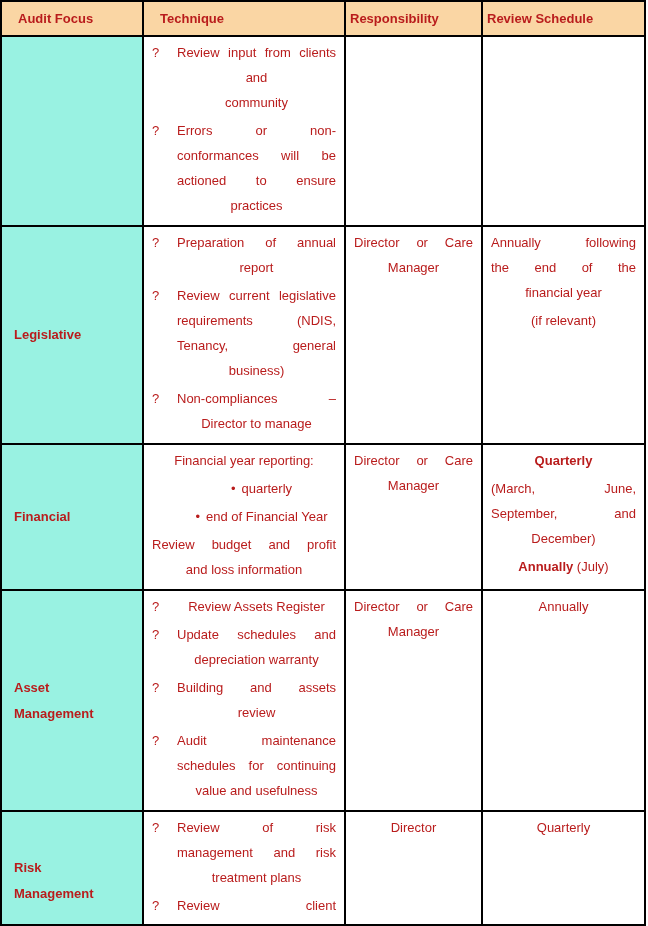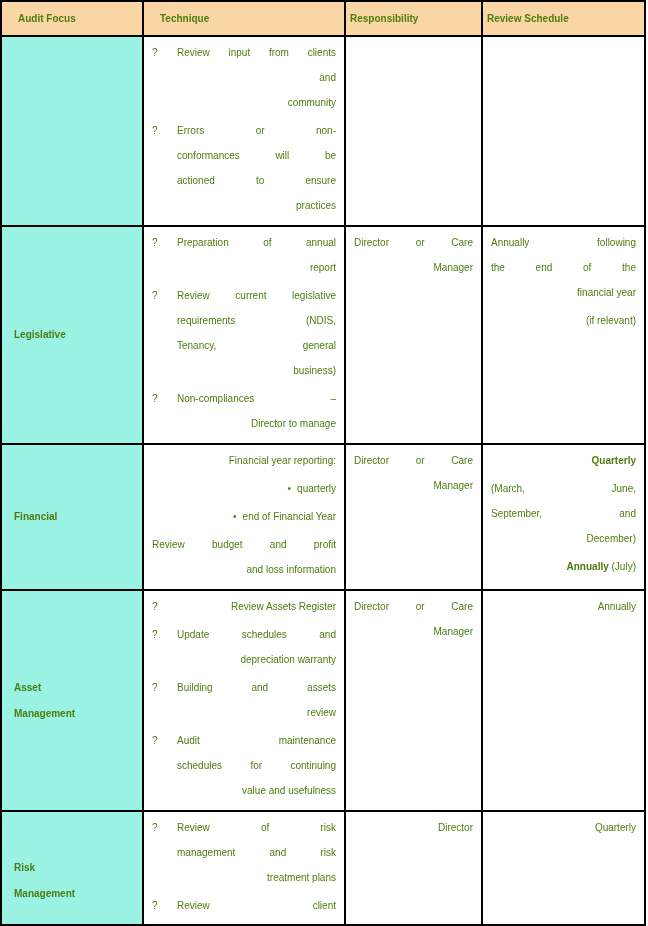--- a/index.html
+++ b/index.html
@@ -17,22 +17,22 @@
     color: #000000;
   }
   table.audit-table {
     border-collapse: collapse;
     table-layout: fixed;
     width: 644px;
     margin: 0;
   }
   .audit-table th, .audit-table td {
     border: 2px solid var(--border-color, #000000);
-    font-size: 10px;
-    color: #4d7c0f;
+    font-size: 13px;
+    color: #b91c1c;
     overflow: hidden;
   }
   .audit-table th {
     background: var(--header-bg, #FAD6A4);
     height: 29px;
     font-weight: bold;
     vertical-align: middle;
     padding: 2px 4px;
   }
   .audit-table th.h-left { text-align: left; padding-left: 16px; }
@@ -59,22 +59,22 @@
     padding-left: 25px;
   }
   .bullet-mark {
     position: absolute;
     left: 0;
     top: 0;
   }
   .para.dot { padding-left: 8px; margin-left: 27px; }
   .dot-mark { margin-right: 6px; }
   .ln { min-height: 25px; }
-  .ln-l { text-align: right; }
-  .ln-r { text-align: right; }
+  .ln-l { text-align: center; }
+  .ln-r { text-align: center; }
   .ln-j {
     text-align: justify;
     -moz-text-align-last: justify;
     text-align-last: justify;
   }
   .bold { font-weight: bold; }
   .crop-line {
     position: absolute;
     left: 0;
     top: 924px;

